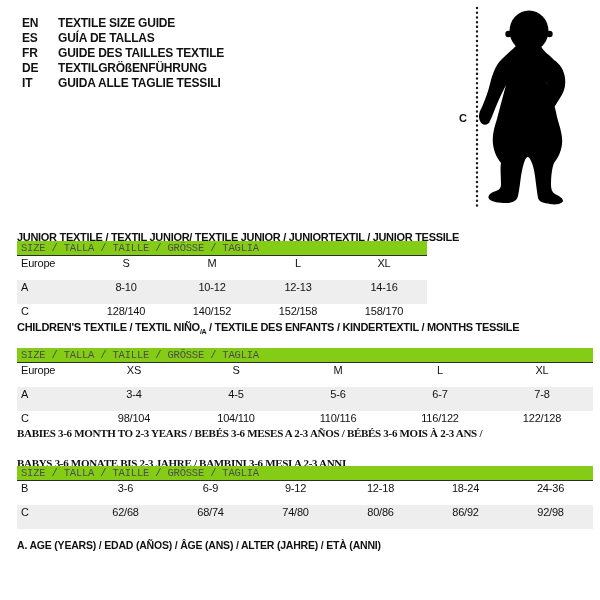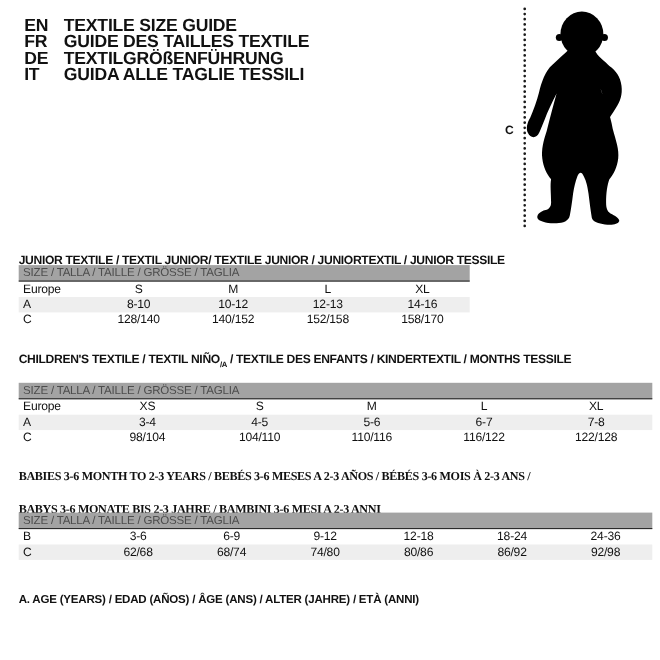--- a/index.html
+++ b/index.html
@@ -5,54 +5,59 @@
   html,body{margin:0;padding:0;}
   body{
     width:600px;height:600px;position:relative;background:#ffffff;
     font-family:"Liberation Sans", sans-serif;color:#111111;
     -webkit-font-smoothing:antialiased;overflow:hidden;
   }
   .abs{position:absolute;}
 
   
   .lang-list{left:22px;top:16px;}
-  .lang-row{display:flex;height:15px;line-height:15px;font-size:16px;font-weight:bold;letter-spacing:-0.2px;}
+  .lang-row{display:flex;height:15px;line-height:15px;font-size:12px;font-weight:bold;letter-spacing:-0.2px;}
   .lang-code{width:36px;}
   .lang-label{white-space:nowrap;}
 
   
   .sec-title{left:17px;font-size:11px;font-weight:bold;letter-spacing:-0.3px;line-height:13px;white-space:nowrap;}
   .sec-title sub{font-size:7px;}
 
   
   .tbl{left:17px;}
   .tbl .bar{
-    height:14px;line-height:14px;background:#a3a3a3;color:#4d4d4d;
+    height:14px;line-height:14px;background:#84cc16;color:#4d4d4d;
     border-bottom:1.5px solid #2b2b2b;padding-left:4px;font-size:10.5px;
     letter-spacing:-0.2px;
+    font-family:Liberation Mono, monospace;
   }
-  .tbl .row{display:flex;height:14px;line-height:14px;font-size:11px;letter-spacing:-0.2px;}
+  .tbl .row{display:flex;height:24px;line-height:14px;font-size:11px;letter-spacing:-0.2px;}
   .tbl .row:nth-child(3){background:#eeeeee;}
   .tbl .lbl{width:62px;padding-left:4px;text-align:left;}
   .tbl .cell{flex:1;text-align:center;}
 
   
   .footnotes{left:17px;top:538px;}
   .footnote{height:15.5px;line-height:15.5px;font-size:10.5px;font-weight:bold;letter-spacing:-0.2px;white-space:nowrap;}
 
   
   .figure{left:440px;top:0;width:160px;height:215px;}
 </style>
 </head>
 <body>
 
 <div class="abs lang-list">
   <div class="lang-row">
     <span class="lang-code">EN</span>
     <span class="lang-label">TEXTILE SIZE GUIDE</span>
+  </div>
+  <div class="lang-row">
+    <span class="lang-code">ES</span>
+    <span class="lang-label">GUÍA DE TALLAS</span>
   </div>
   <div class="lang-row">
     <span class="lang-code">FR</span>
     <span class="lang-label">GUIDE DES TAILLES TEXTILE</span>
   </div>
   <div class="lang-row">
     <span class="lang-code">DE</span>
     <span class="lang-label">TEXTILGRÖßENFÜHRUNG</span>
   </div>
   <div class="lang-row">

